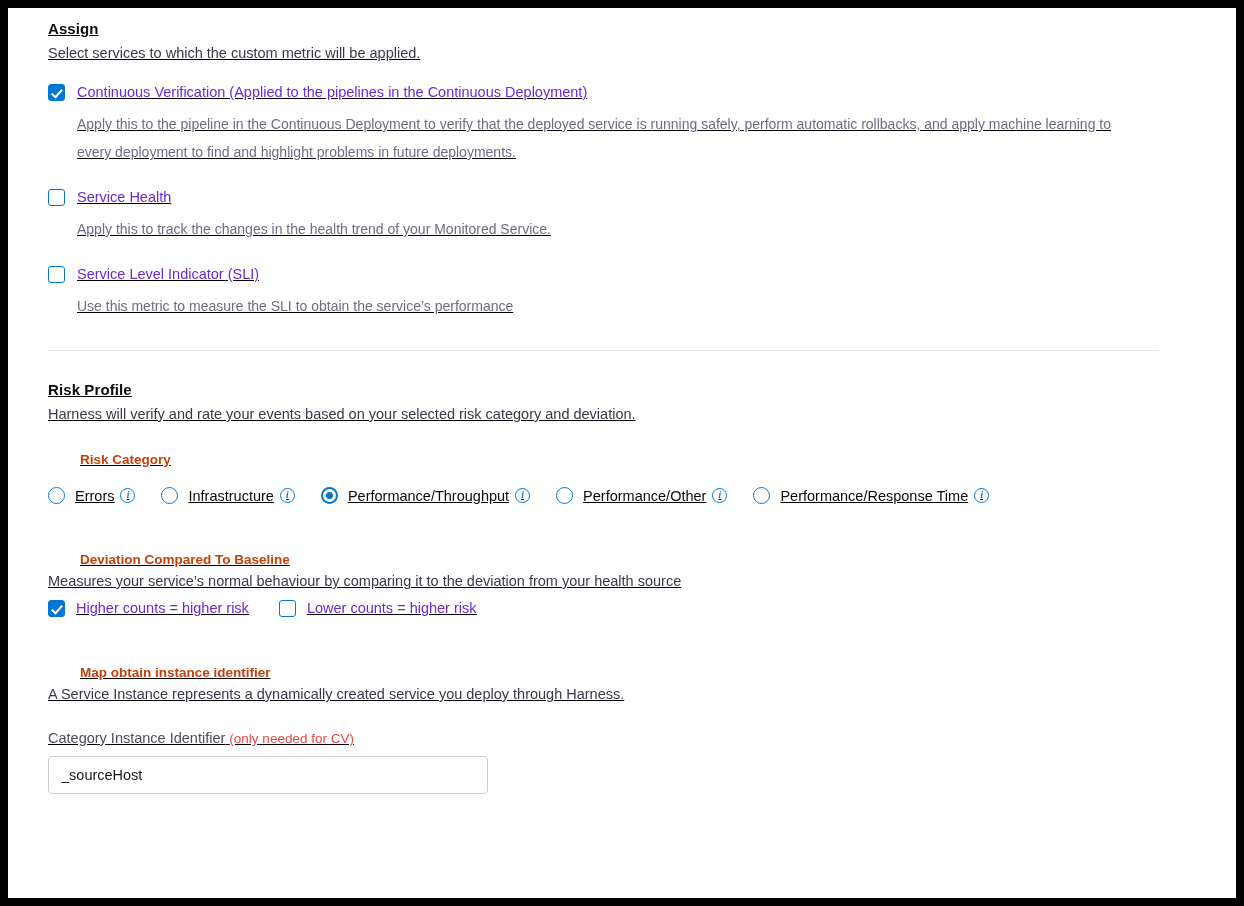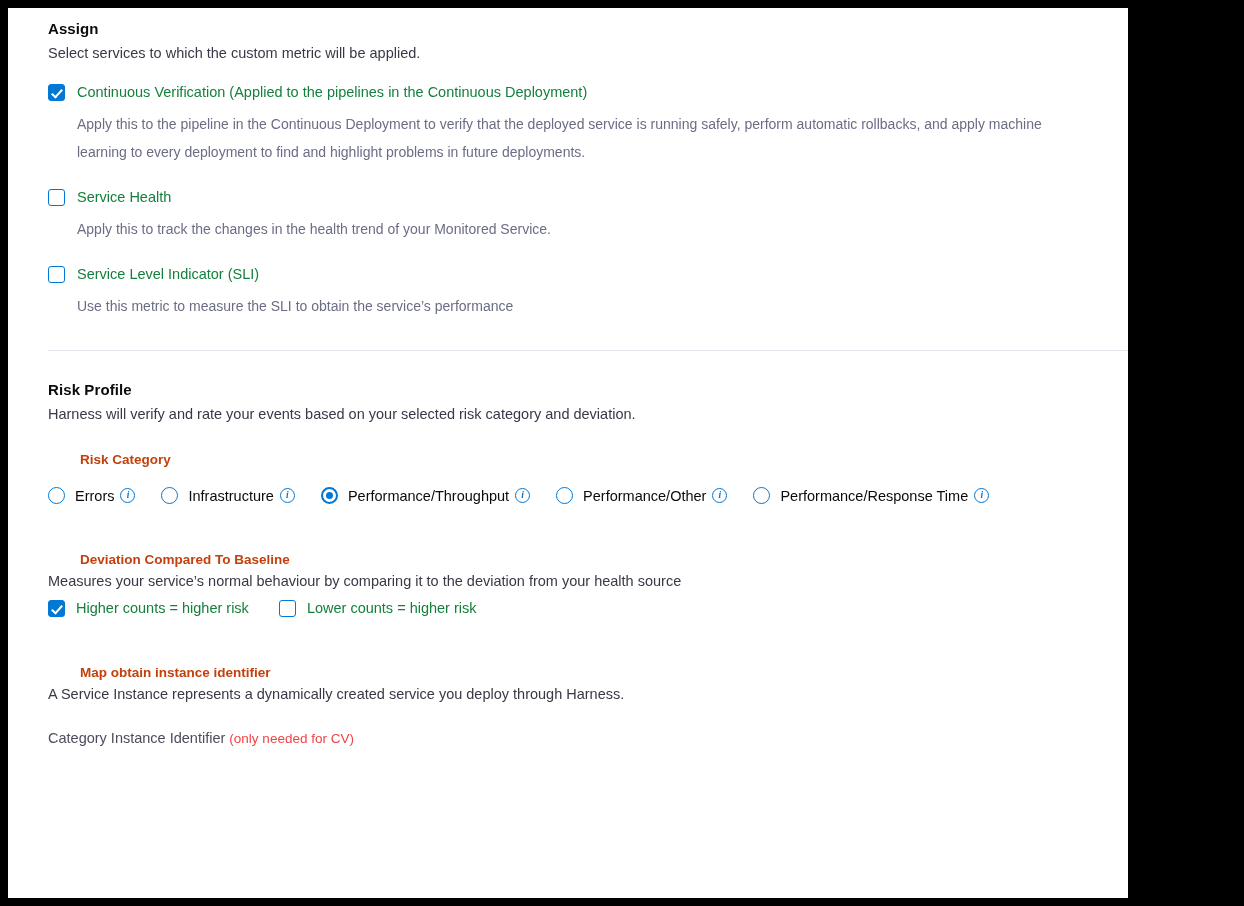--- a/index.html
+++ b/index.html
@@ -10,24 +10,25 @@
   body {
     width: 1244px;
     height: 906px;
     font-family: "Liberation Sans", sans-serif;
     -webkit-font-smoothing: antialiased;
   }
   .page {
     position: absolute;
     left: 8px;
     top: 8px;
-    width: 1120px;
+    width: 1228px;
     height: 890px;
     background: #ffffff;
     overflow: hidden;
+    text-decoration: underline;
   }
   .inner {
     padding: 12px 40px 0 40px;
   }
 
   
   .section-title {
     font-size: 15px;
     font-weight: bold;
     color: #0b0b0d;
@@ -76,21 +77,21 @@
     left: 4.5px;
     top: 1.5px;
     width: 4px;
     height: 9px;
     border: solid #ffffff;
     border-width: 0 2px 2px 0;
     transform: rotate(42deg);
   }
   .check-label {
     font-size: 14.5px;
-    color: #15803d;
+    color: #6d28d9;
     margin-left: 12px;
     line-height: 18px;
   }
   .check-desc {
     font-size: 14px;
     color: #6b6d85;
     margin: 9px 0 0 29px;
     line-height: 28px;
     max-width: 1065px;
   }
@@ -288,17 +289,18 @@
 
     <div style="margin-top:48px;">
       <div class="sub-title">Map obtain instance identifier</div>
       <p class="section-sub">A Service Instance represents a dynamically created service you deploy through Harness.</p>
 
       <div style="margin-top:28px;">
         <div class="field-label">
           <span>Category Instance Identifier</span>
           <span class="muted">(only needed for CV)</span>
         </div>
+        <input class="text-input" type="text" value="_sourceHost" style="">
       </div>
     </div>
 
   </div>
 </div>
 
 </body></html>

